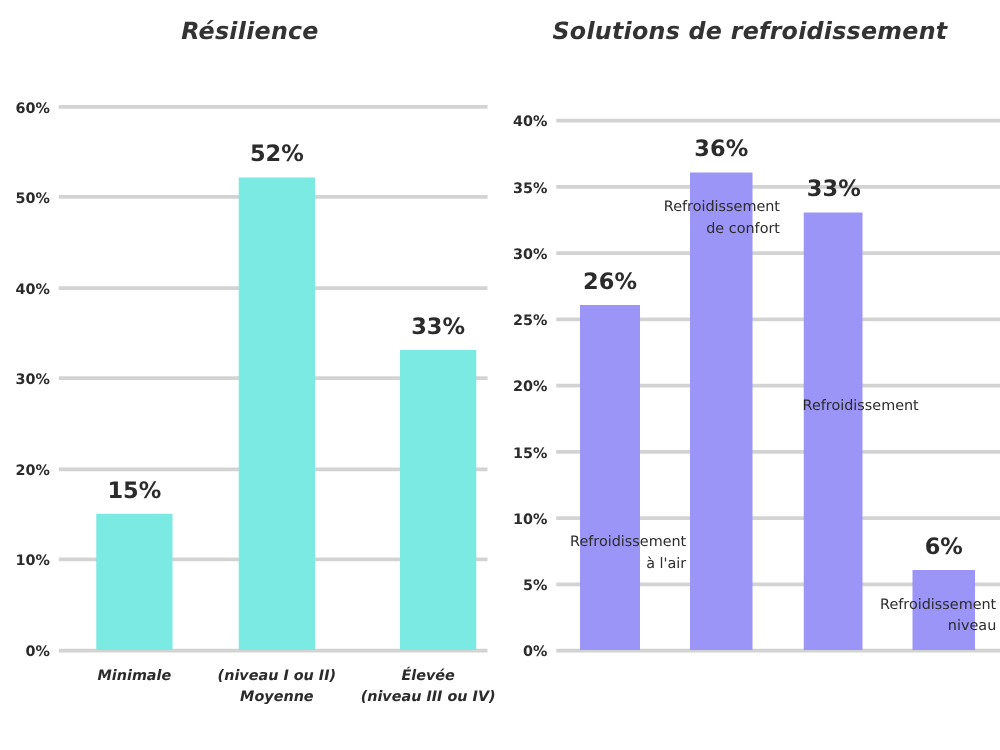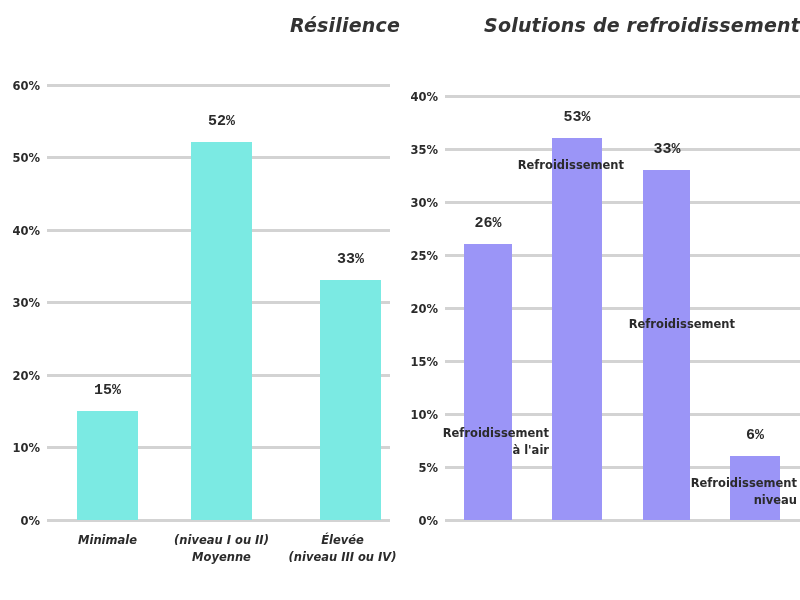--- a/index.html
+++ b/index.html
@@ -20,21 +20,21 @@
     top: 0;
     height: 600px;
   }
   #panel-left  { left: 0;   width: 400px; }
   #panel-right { left: 400px; width: 400px; }
 
   .chart-title {
     position: absolute;
     top: 14px;
     width: 100%;
-    text-align: right;
+    text-align: center;
     font-size: 19px;
     font-weight: bold;
     font-style: italic;
     color: #333333;
     letter-spacing: 0.2px;
   }
   #panel-left .chart-title  { left: 0; }
   #panel-right .chart-title { left: 0; }
 
   .plot {
@@ -62,43 +62,42 @@
 
   .bar {
     position: absolute;
     bottom: 0;
   }
   .bar-cyan   { background: #7BEAE3; }
   .bar-purple { background: #9B95F7; }
 
   .bar-value {
     position: absolute;
-    font-size: 15px;
+    font-size: 18px;
     font-weight: bold;
     color: #2b2b2b;
     text-align: center;
     white-space: nowrap;
-    font-family: Liberation Mono, monospace;
   }
 
   .xcat {
     position: absolute;
     font-size: 11.5px;
     font-weight: bold;
     color: #2b2b2b;
     text-align: center;
     line-height: 17px;
     white-space: nowrap;
     font-style: italic;
   }
 
   .inbar-label {
     position: absolute;
     font-size: 11.5px;
-    font-weight: bold;
+    font-weight: normal;
     color: #2b2b2b;
     text-align: right;
     line-height: 17px;
     white-space: nowrap;
   }
 </style>
 </head>
 <body>
 
 <div class="panel" id="panel-left">
@@ -171,30 +170,31 @@
     <div class="ytick" style="left:0; width:38px; top:203px;">30%</div>
     <div class="ytick" style="left:0; width:38px; top:150px;">35%</div>
     <div class="ytick" style="left:0; width:38px; top:97px;">40%</div>
 
     <div class="bar bar-purple" style="left:64px; width:48px; bottom:80px; height:276px;"></div>
     <div class="bar bar-purple" style="left:152px; width:50px; bottom:80px; height:382px;"></div>
     <div class="bar bar-purple" style="left:243px; width:47px; bottom:80px; height:350px;"></div>
     <div class="bar bar-purple" style="left:330px; width:50px; bottom:80px; height:64px;"></div>
 
     <div class="bar-value" style="left:58px; width:60px; top:215px;">26%</div>
-    <div class="bar-value" style="left:147px; width:60px; top:109px;">53%</div>
+    <div class="bar-value" style="left:147px; width:60px; top:109px;">36%</div>
     <div class="bar-value" style="left:237px; width:60px; top:141px;">33%</div>
     <div class="bar-value" style="left:325px; width:60px; top:427px;">6%</div>
 
     <div class="inbar-label" style="left:20px; width:129px; top:425px;">
       <div>Refroidissement</div>
       <div>à l'air</div>
     </div>
     <div class="inbar-label" style="left:95px; width:129px; top:157px;">
       <div>Refroidissement</div>
+      <div>de confort</div>
     </div>
     <div class="inbar-label" style="left:206px; width:129px; top:316px;">
       <div>Refroidissement</div>
     </div>
     <div class="inbar-label" style="left:266px; width:131px; top:475px;">
       <div>Refroidissement</div>
       <div>niveau</div>
     </div>
 
   </div>

